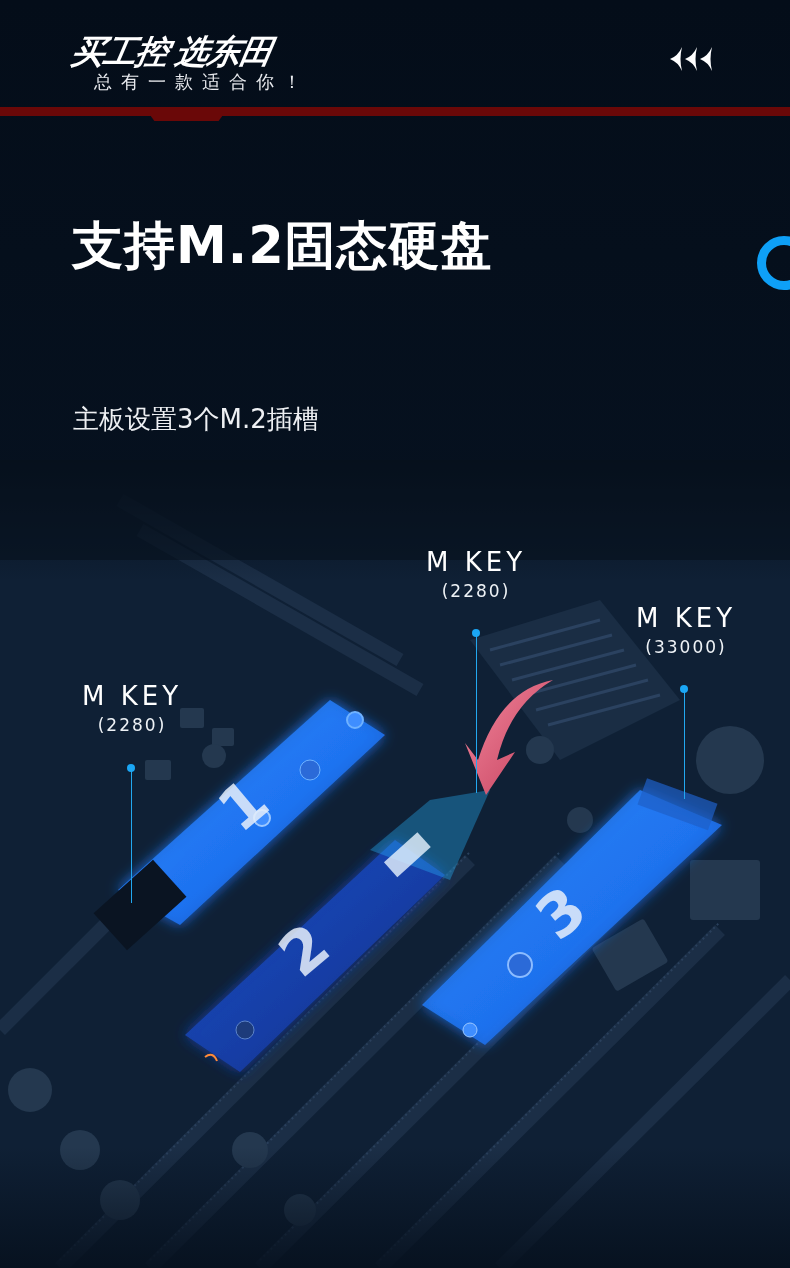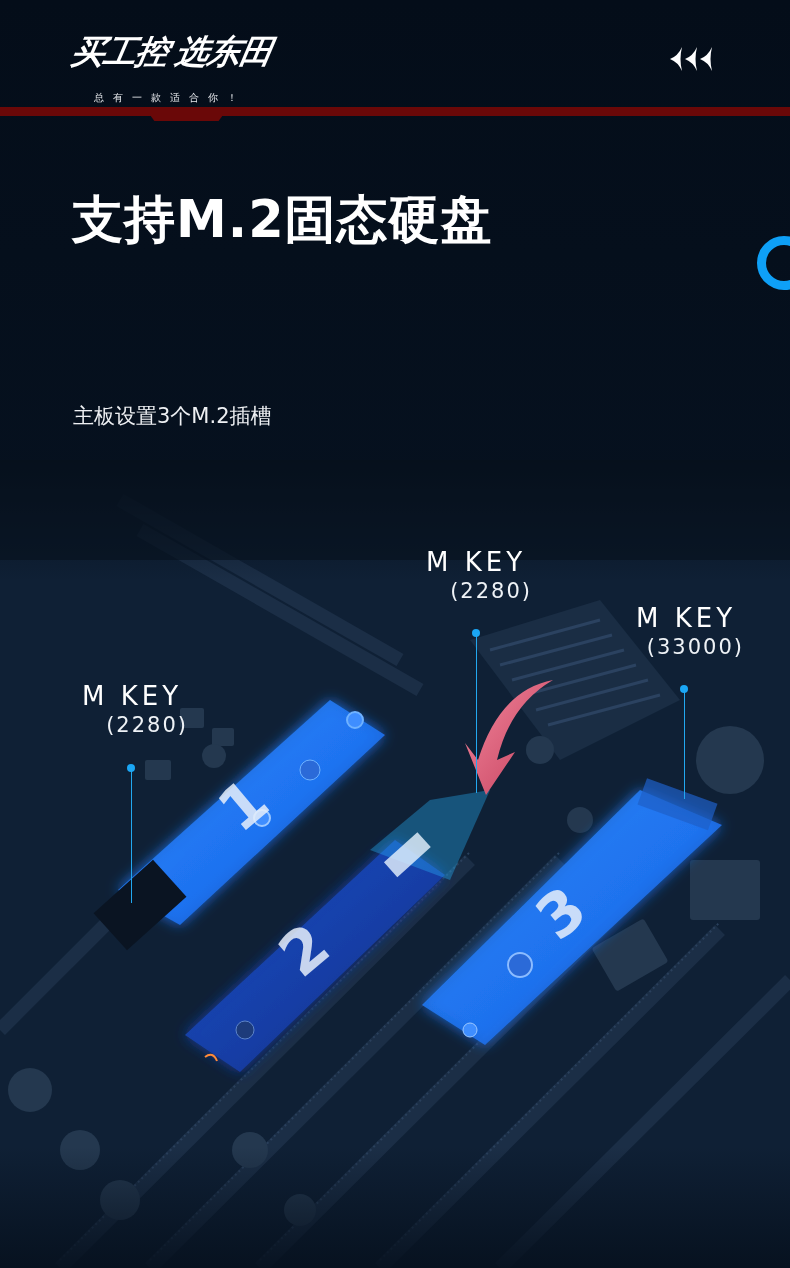--- a/index.html
+++ b/index.html
@@ -9,35 +9,35 @@
     font-family: "DejaVu Sans", "Liberation Sans", sans-serif;
     color: #fff;
   }
   .page { position: absolute; inset: 0; background: linear-gradient(180deg, #040d19 0%, #06111f 40%, #0b1a2e 60%, #0a1729 85%, #050d19 100%); overflow: hidden; }
 
   
   .header { position: absolute; left: 0; top: 0; width: 790px; height: 122px; }
   .brand { position: absolute; left: 72px; top: 34px; width: 250px; }
   .brand-logo { font-family: "DejaVu Sans", sans-serif; font-weight: bold; font-style: italic; font-size: 33px; letter-spacing: -1px; color: #fff; line-height: 36px; transform: skewX(-10deg); white-space: nowrap; }
   .brand-logo .sep { display: inline-block; width: 8px; }
-  .brand-tag { margin-top: 18px; margin-left: 22px; font-size: 10px; letter-spacing: 9px; color: #e8eaee; line-height: 20px; white-space: nowrap; }
+  .brand-tag { margin-top: 2px; margin-left: 22px; font-size: 18px; letter-spacing: 9px; color: #e8eaee; line-height: 20px; white-space: nowrap; }
   .back-arrows { position: absolute; left: 668px; top: 46px; width: 48px; height: 26px; cursor: pointer; }
   .redbar { position: absolute; left: 0; top: 107px; width: 790px; height: 9px; background: #6a0808; }
   .redtab { position: absolute; left: 150px; top: 115px; width: 73px; height: 6px; background: #6a0808; clip-path: polygon(0 0,100% 0,94% 100%,6% 100%); }
 
   
-  .headline { position: absolute; left: 72px; top: 186px; font-size: 51px; font-weight: bold; line-height: 68px; letter-spacing: 1px; white-space: nowrap; }
-  .subline { position: absolute; left: 73px; top: 402px; font-size: 21px; color: #eef0f3; letter-spacing: 0px; white-space: nowrap; }
+  .headline { position: absolute; left: 72px; top: 212px; font-size: 51px; font-weight: bold; line-height: 68px; letter-spacing: 1px; white-space: nowrap; }
+  .subline { position: absolute; left: 73px; top: 402px; font-size: 26px; color: #eef0f3; letter-spacing: 0px; white-space: nowrap; }
   .ring { position: absolute; left: 757px; top: 236px; width: 54px; height: 54px; border-radius: 50%; border: 9px solid #0ea0f7; box-sizing: border-box; }
 
   
   .scene { position: absolute; left: 0; top: 460px; width: 790px; height: 808px; }
   .label { position: absolute; text-align: center; font-family: "DejaVu Sans", sans-serif; color: #fff; }
   .label .k { font-size: 26px; letter-spacing: 4px; line-height: 32px; font-weight: normal; }
-  .label .s { font-size: 21px; letter-spacing: 2px; line-height: 26px; color: #eef2f6; text-align: right; }
+  .label .s { font-size: 17px; letter-spacing: 2px; line-height: 26px; color: #eef2f6; }
   .pin { position: absolute; width: 1px; background: #22a8f0; }
   .dot { position: absolute; width: 8px; height: 8px; border-radius: 50%; background: #1aa6f5; }
   .slotnum { position: absolute; font-size: 60px; font-weight: bold; color: rgba(230,238,250,0.85); font-family: "DejaVu Sans", sans-serif; }
 </style>
 </head>
 <body>
 
 <div class="page">
 
   <div class="header">

